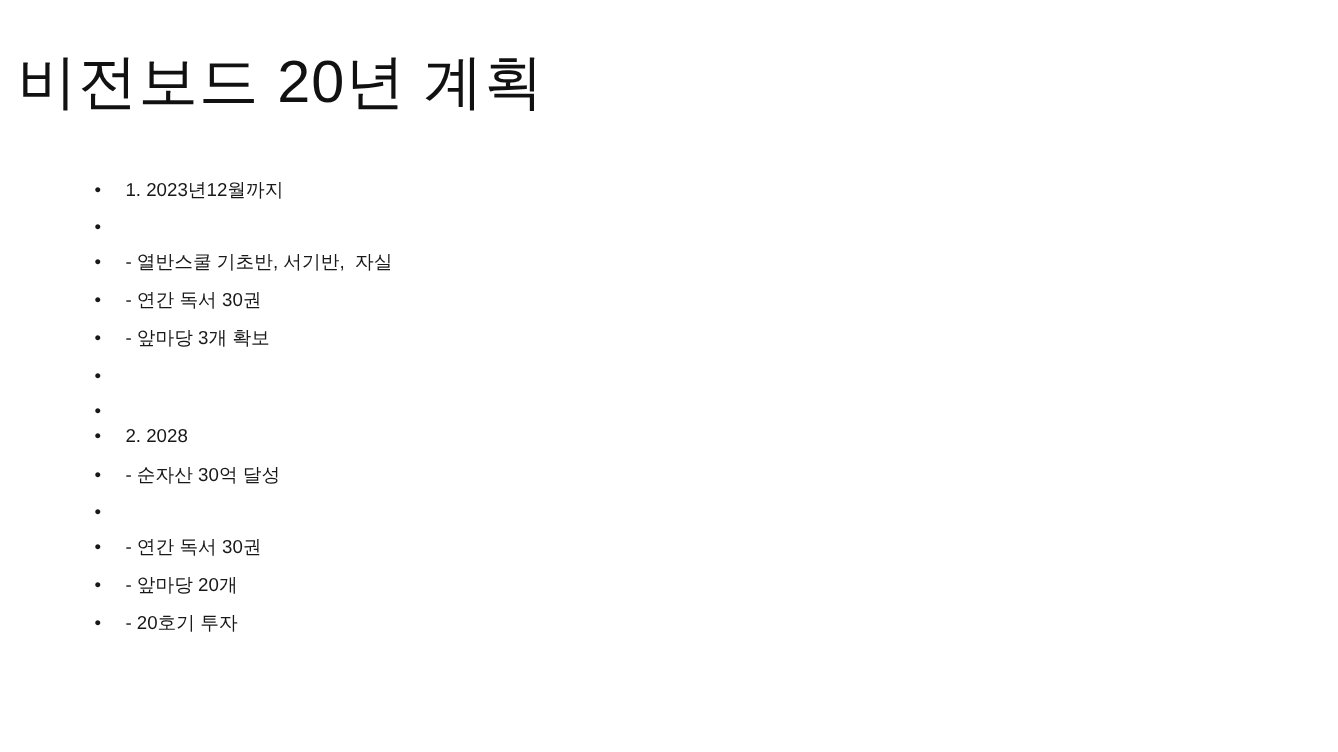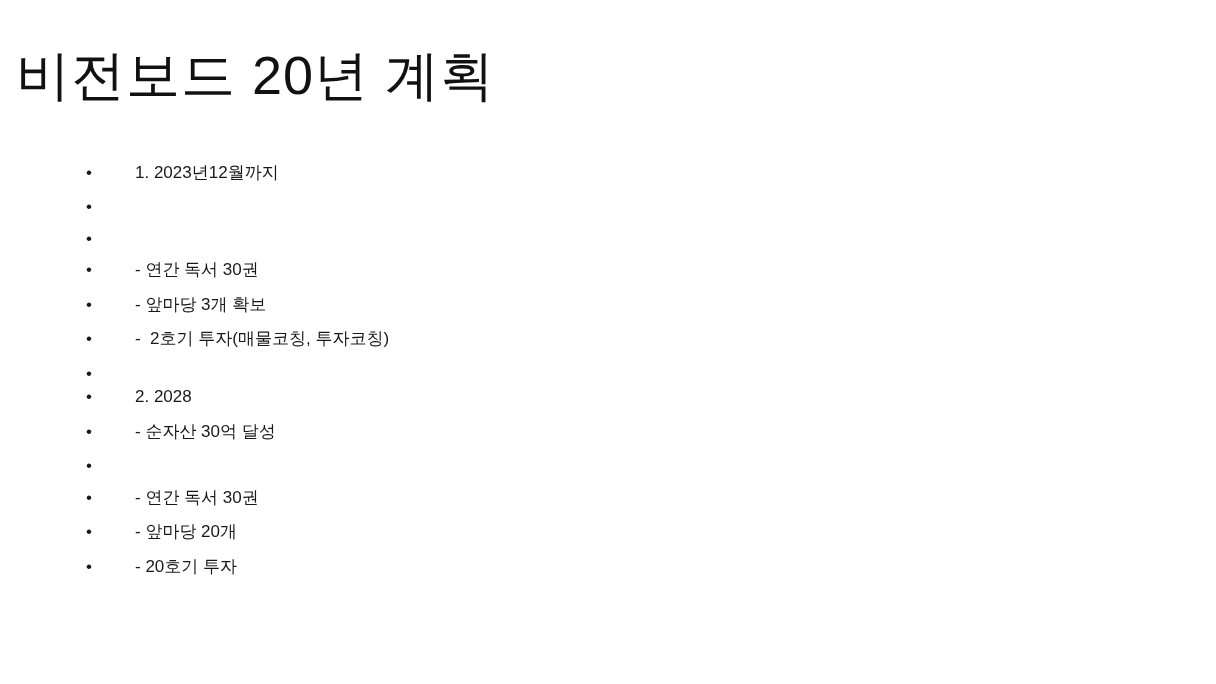--- a/index.html
+++ b/index.html
@@ -59,35 +59,34 @@
     font-size: 17px;
     line-height: 1.35;
     color: #181818;
   }
   .body-list li.blank {
     height: 12px;
     min-height: 12px;
   }
   .body-list li .text {
     display: inline-block;
-    margin-left: 21px;
   }
 </style>
 </head>
 <body>
 
 <div class="slide">
   <div class="slide-title">비전보드 20년 계획</div>
   <ul class="body-list">
     <li><span class="bullet">•</span><span class="text">1. 2023년12월까지</span></li>
     <li><span class="bullet">•</span></li>
-    <li><span class="bullet">•</span></li>
+    <li><span class="bullet">•</span><span class="text">- 열반스쿨 기초반, 서기반,  자실</span></li>
     <li><span class="bullet">•</span><span class="text">- 연간 독서 30권</span></li>
     <li><span class="bullet">•</span><span class="text">- 앞마당 3개 확보</span></li>
-    <li><span class="bullet">•</span><span class="text">-  2호기 투자(매물코칭, 투자코칭)</span></li>
+    <li><span class="bullet">•</span></li>
     <li class="blank"><span class="bullet">•</span><span class="text"></span></li>
     <li><span class="bullet">•</span><span class="text">2. 2028</span></li>
     <li><span class="bullet">•</span><span class="text">- 순자산 30억 달성</span></li>
     <li><span class="bullet">•</span></li>
     <li><span class="bullet">•</span><span class="text">- 연간 독서 30권</span></li>
     <li><span class="bullet">•</span><span class="text">- 앞마당 20개</span></li>
     <li><span class="bullet">•</span><span class="text">- 20호기 투자</span></li>
   </ul>
 </div>
 

